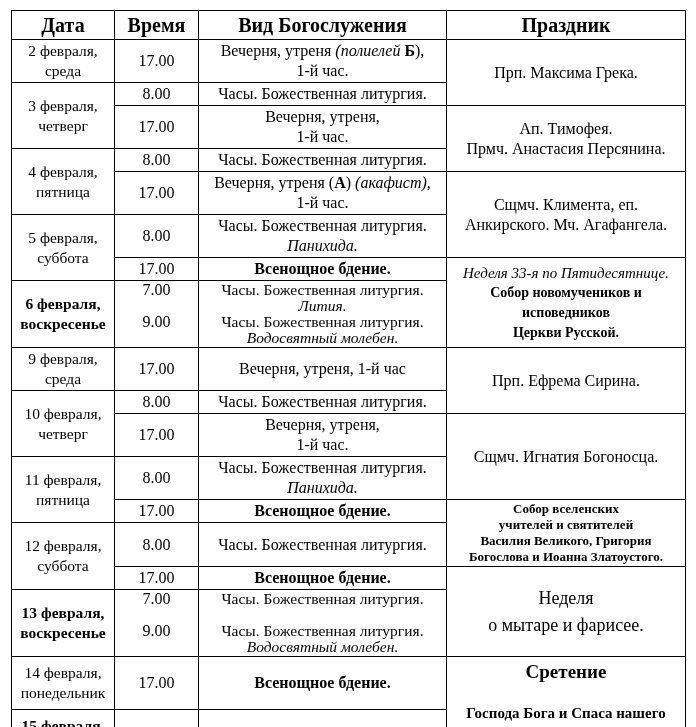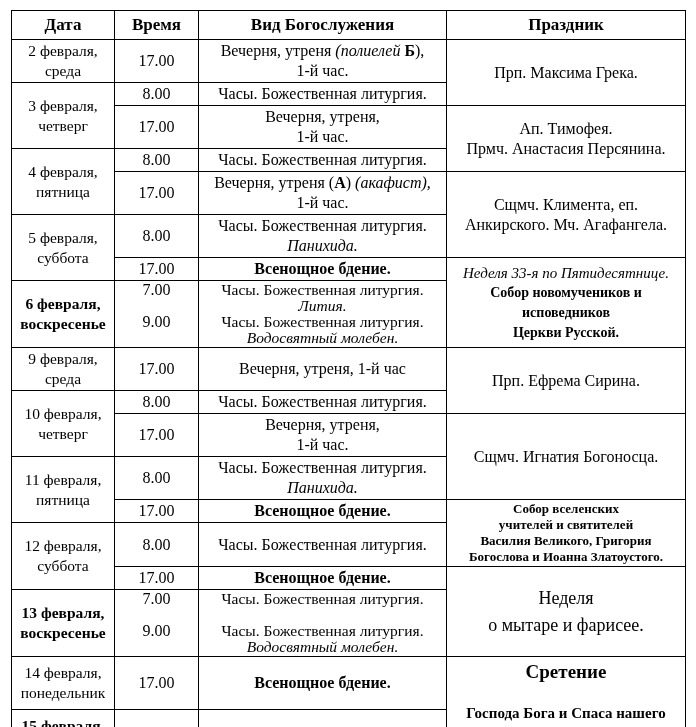--- a/index.html
+++ b/index.html
@@ -14,21 +14,21 @@
   }
   .schedule td, .schedule th {
     border: 1.5px solid #000;
     padding: 1px 2px;
     text-align: center;
     vertical-align: middle;
     font-size: 16px;
     line-height: 20px;
     overflow: hidden;
   }
-  .schedule th { font-size: 17px; font-weight: bold; height: 26px; }
+  .schedule th { font-size: 20px; font-weight: bold; height: 26px; }
   tr.rh1 { height: 20px; }
   tr.rh2 { height: 42px; }
   tr.rh4 { height: 64px; }
   .b { font-weight: bold; }
   .i { font-style: italic; }
   .vtop { vertical-align: top; }
   td.date { font-size: 15.5px; padding: 1px 1px; }
   .ln { line-height: 20px; }
   .ln4 { line-height: 16px; height: 16px; font-size: 15.5px; }
   td.time2 { vertical-align: top; padding-top: 1px; }

